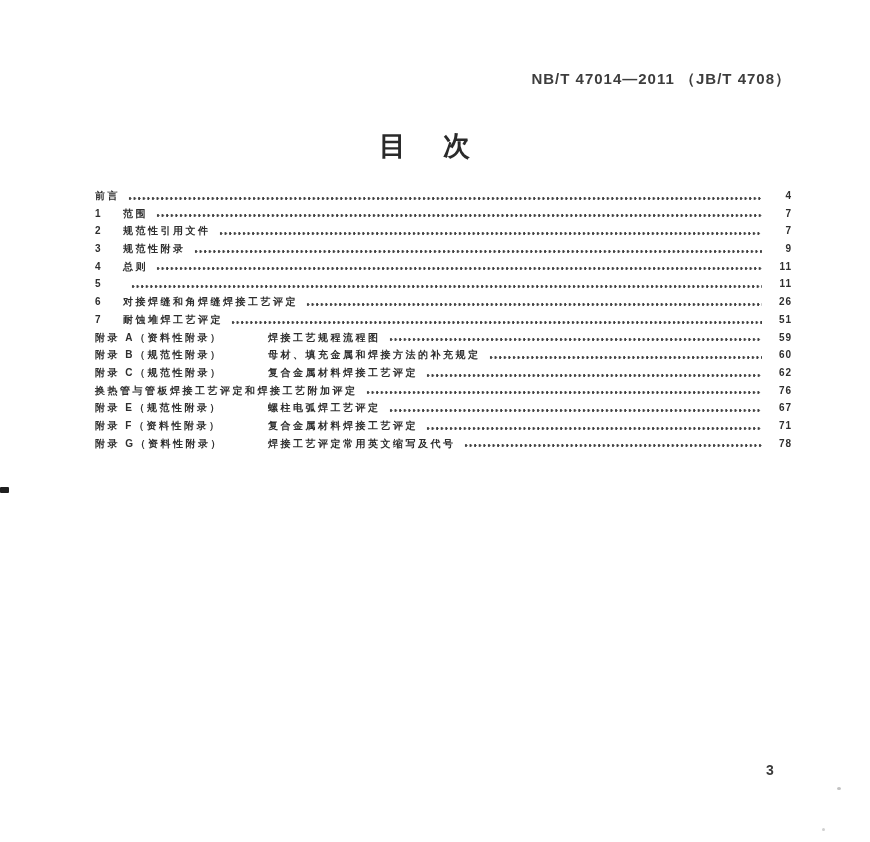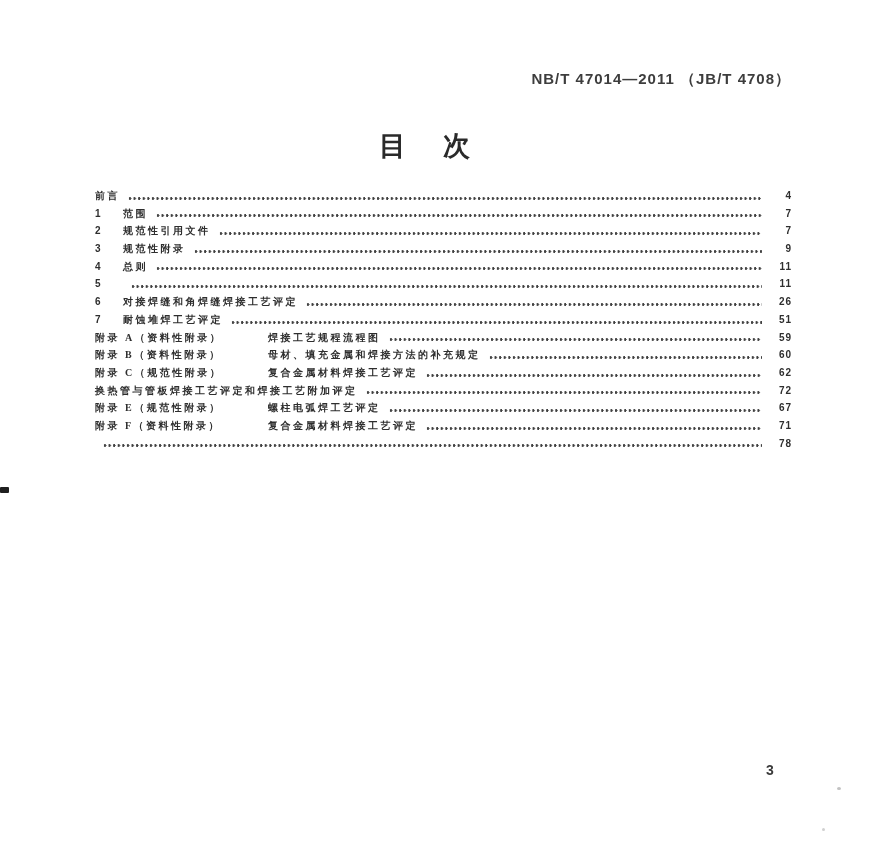--- a/index.html
+++ b/index.html
@@ -57,21 +57,21 @@
     font-size: 10px;
     font-weight: 600;
     letter-spacing: 2.5px;
     color: #2e2e2e;
     white-space: nowrap;
   }
   .prefix {
     flex: 0 0 auto;
   }
   .prefix.numbered { width: 28px; letter-spacing: 0; }
-  .prefix.appendix { width: 173px; font-family: Liberation Serif, serif; }
+  .prefix.appendix { width: 173px; }
   .toc-title {
     flex: 0 0 auto;
   }
   .leader {
     flex: 1 1 auto;
     height: 5px;
     align-self: flex-end;
     margin: 0 6px 4px 8px;
     background-image: radial-gradient(circle at 2px 2.5px, #404040 1.1px, rgba(0,0,0,0) 1.5px);
     background-size: 4.6px 5px;
@@ -181,49 +181,51 @@
     <span class="leader"></span>
     <span class="page-num">51</span>
   </div>
       <div class="toc-row">
     <span class="prefix appendix">附录 A（资料性附录）</span>
     <span class="toc-title">焊接工艺规程流程图</span>
     <span class="leader"></span>
     <span class="page-num">59</span>
   </div>
       <div class="toc-row">
-    <span class="prefix appendix">附录 B（资料性附录）</span>
+    <span class="prefix appendix">附录 B（规范性附录）</span>
     <span class="toc-title">母材、填充金属和焊接方法的补充规定</span>
     <span class="leader"></span>
     <span class="page-num">60</span>
   </div>
       <div class="toc-row">
     <span class="prefix appendix">附录 C（规范性附录）</span>
     <span class="toc-title">复合金属材料焊接工艺评定</span>
     <span class="leader"></span>
     <span class="page-num">62</span>
   </div>
       <div class="toc-row">
     <span class="toc-title">换热管与管板焊接工艺评定和焊接工艺附加评定</span>
     <span class="leader"></span>
-    <span class="page-num">72</span>
+    <span class="page-num">76</span>
   </div>
       <div class="toc-row">
     <span class="prefix appendix">附录 E（规范性附录）</span>
     <span class="toc-title">螺柱电弧焊工艺评定</span>
     <span class="leader"></span>
     <span class="page-num">67</span>
   </div>
       <div class="toc-row">
     <span class="prefix appendix">附录 F（资料性附录）</span>
     <span class="toc-title">复合金属材料焊接工艺评定</span>
     <span class="leader"></span>
     <span class="page-num">71</span>
   </div>
       <div class="toc-row">
+    <span class="prefix appendix">附录 G（资料性附录）</span>
+    <span class="toc-title">焊接工艺评定常用英文缩写及代号</span>
     <span class="leader"></span>
     <span class="page-num">78</span>
   </div>
     </div>
 
   <div class="footer-page">3</div>
 
   <div class="artifact-left"></div>
   <div class="speck-1"></div>
   <div class="speck-2"></div>

